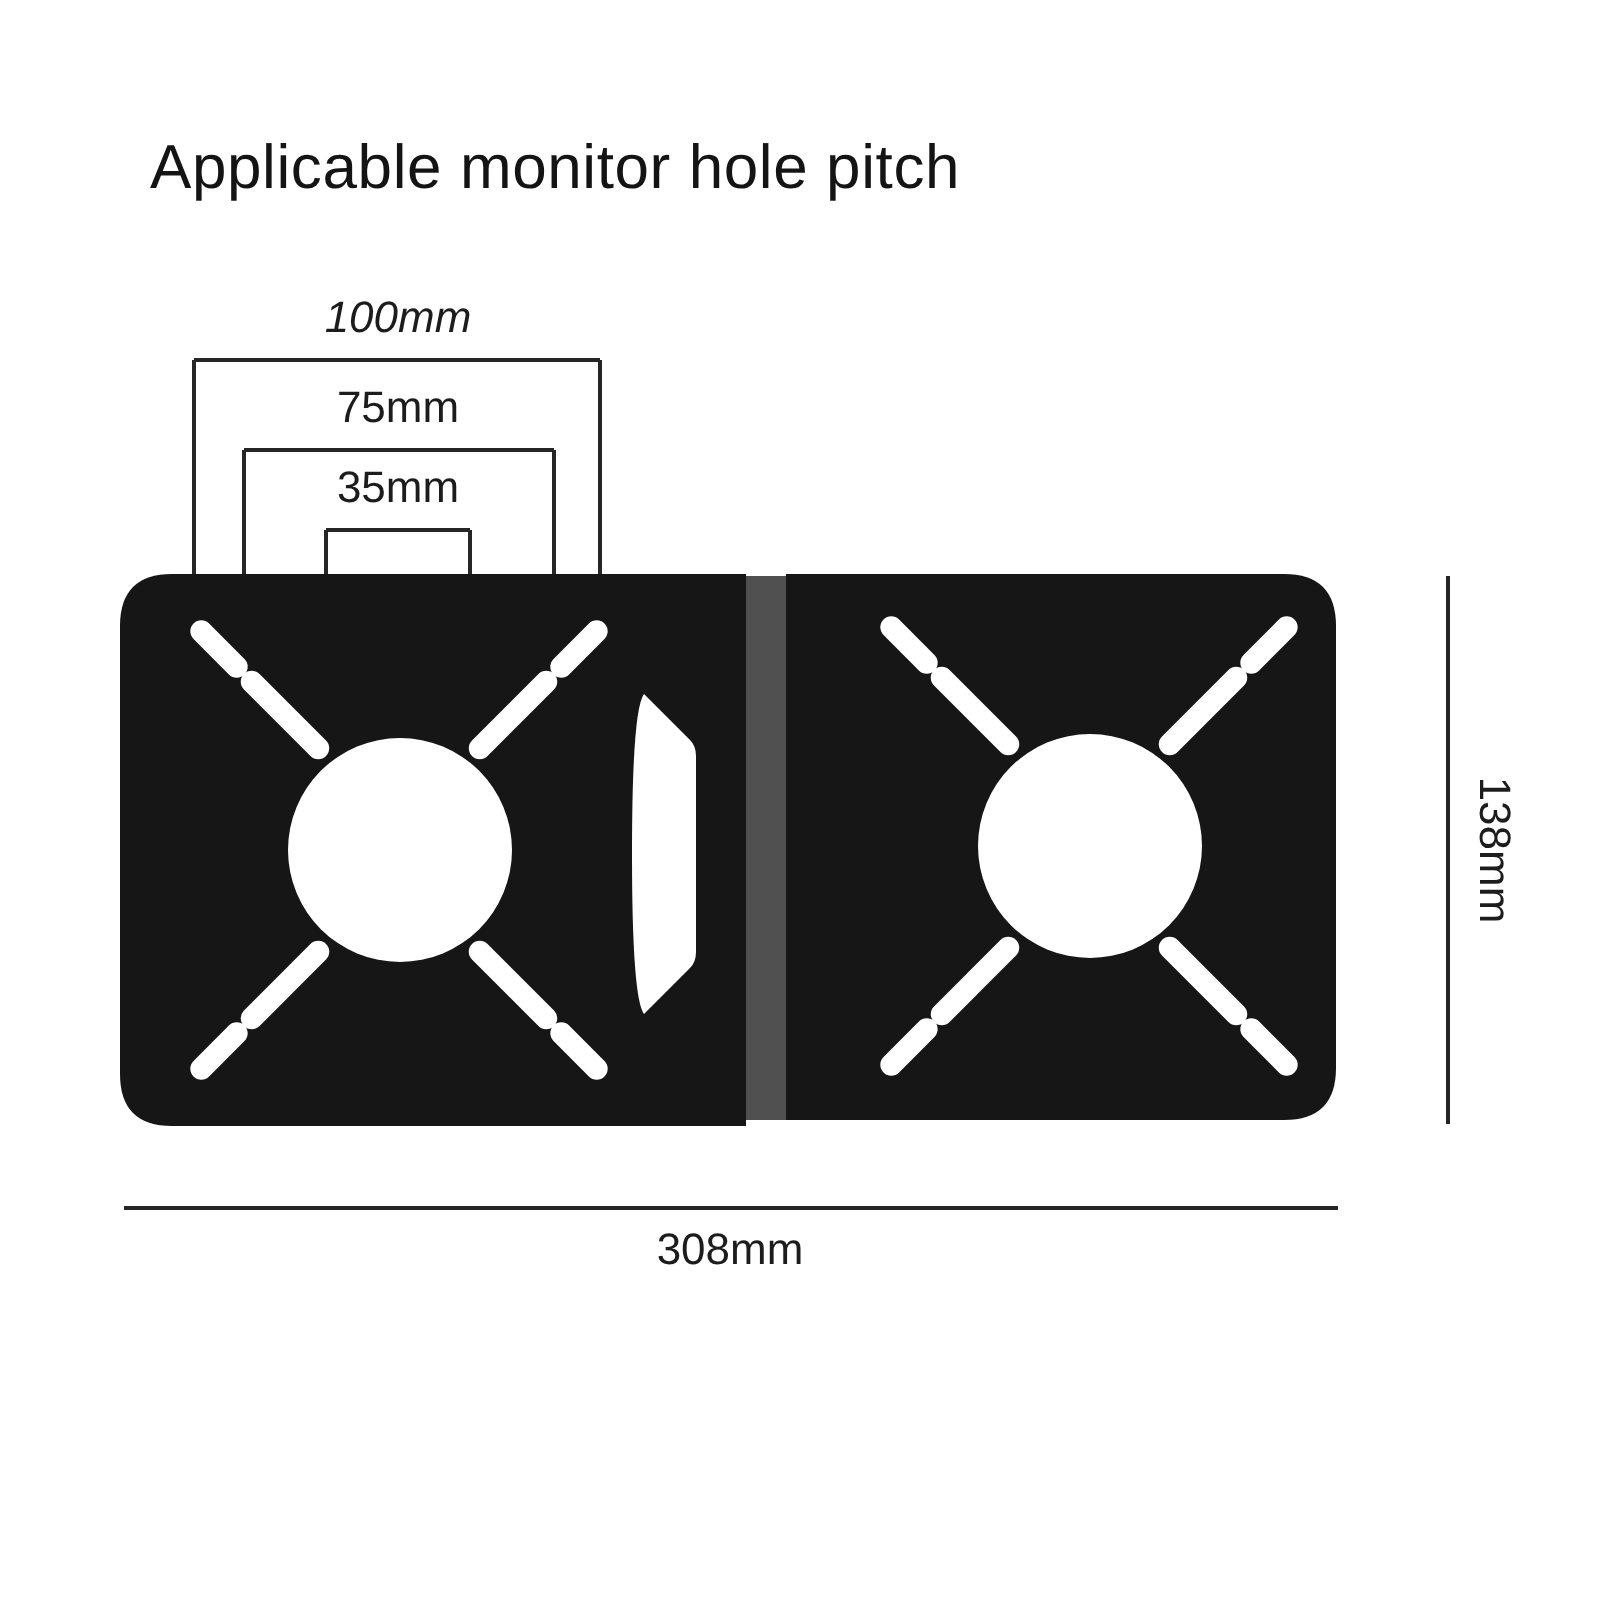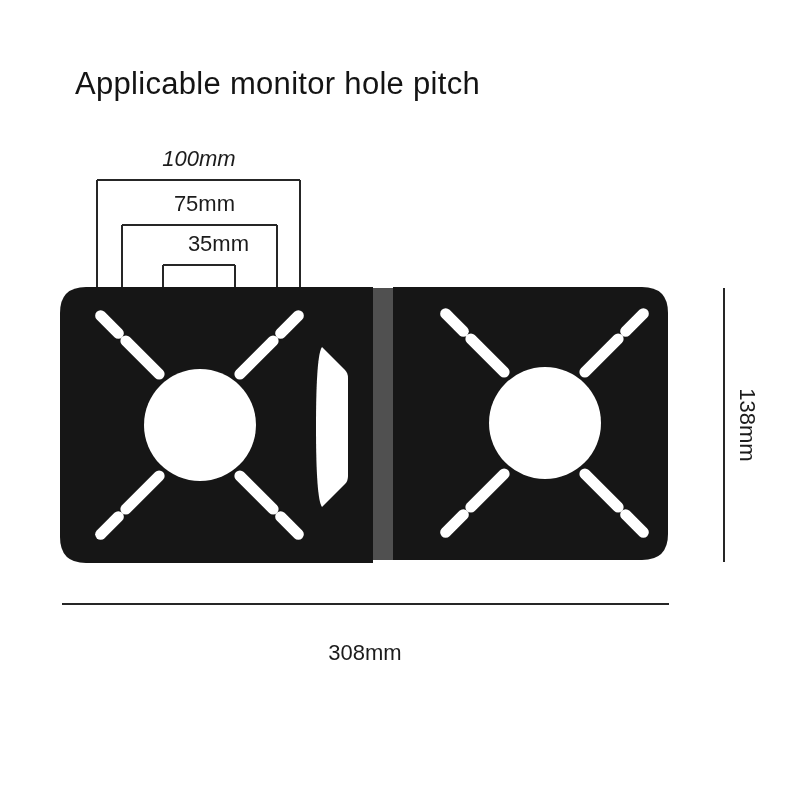--- a/index.html
+++ b/index.html
@@ -102,21 +102,21 @@
       <rect x="572.5" y="350" width="58" height="11" rx="5.5" transform="rotate(-45 601.5 355.5)"></rect>
       <rect x="436.5" y="518" width="36" height="11" rx="5.5" transform="rotate(-45 454.5 523.5)"></rect>
       <rect x="458.5" y="485" width="58" height="11" rx="5.5" transform="rotate(-45 487.5 490.5)"></rect>
       <rect x="616.5" y="518" width="36" height="11" rx="5.5" transform="rotate(45 634.5 523.5)"></rect>
       <rect x="572.5" y="485" width="58" height="11" rx="5.5" transform="rotate(45 601.5 490.5)"></rect>
     </g>
   </svg>
 
   <div class="dim-label" style="left:149px; top:146px; width:100px;font-style:italic;">100mm</div>
 
-  <div class="dim-label" style="left:135px; top:191px; width:100px;text-align:right;">75mm</div>
+  <div class="dim-label" style="left:149px; top:191px; width:100px;">75mm</div>
 
-  <div class="dim-label" style="left:149px; top:231px; width:100px;text-align:right;">35mm</div>
+  <div class="dim-label" style="left:149px; top:231px; width:100px;">35mm</div>
 
-  <div class="dim-label" style="left:315px; top:640px; width:100px;">308mm</div>
+  <div class="dim-label" style="left:315px; top:612px; width:100px;">308mm</div>
 
   <div class="dim-label rotated" style="left:699px; top:412px; width:96px; height:26px;">138mm</div>
 
 </div>
 
 </body></html>

